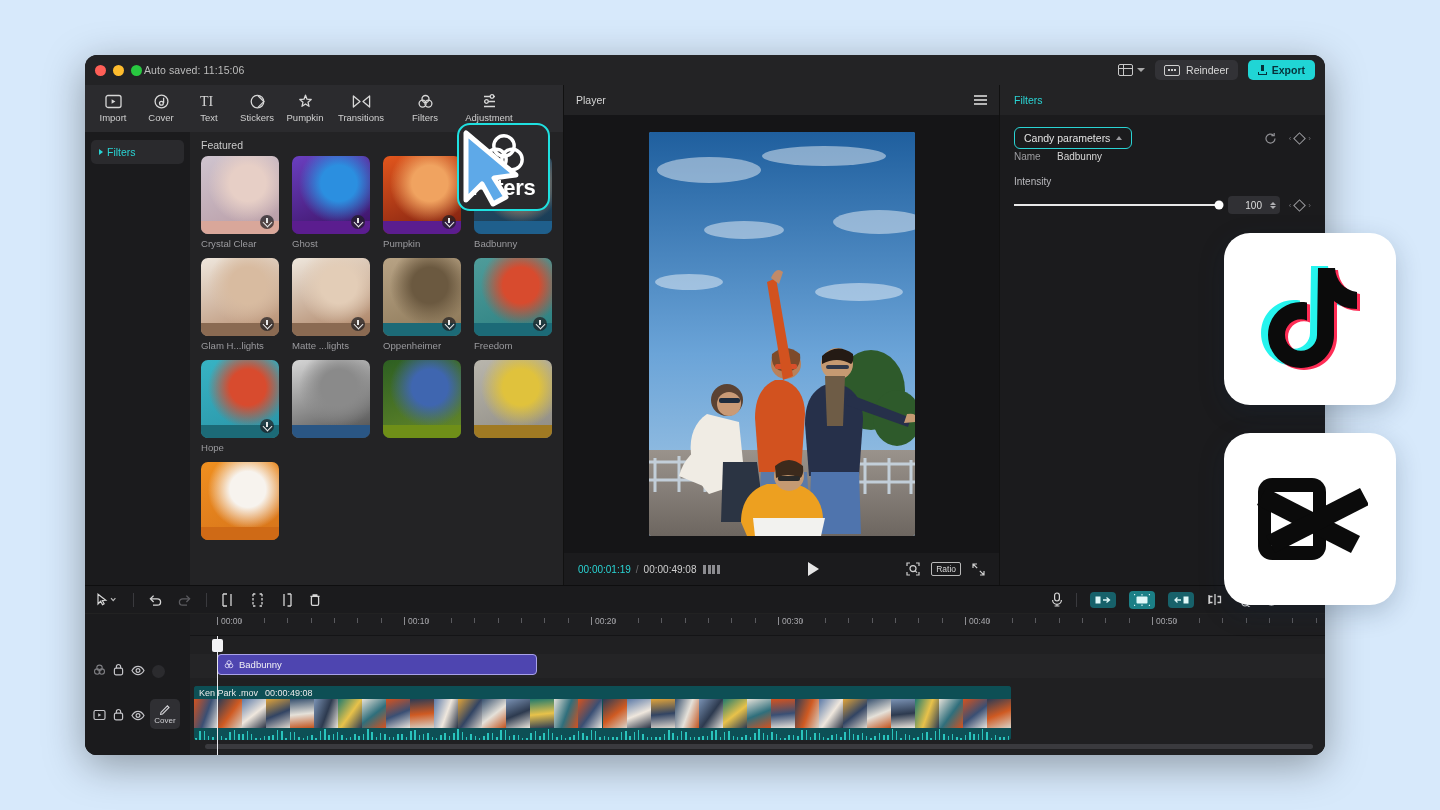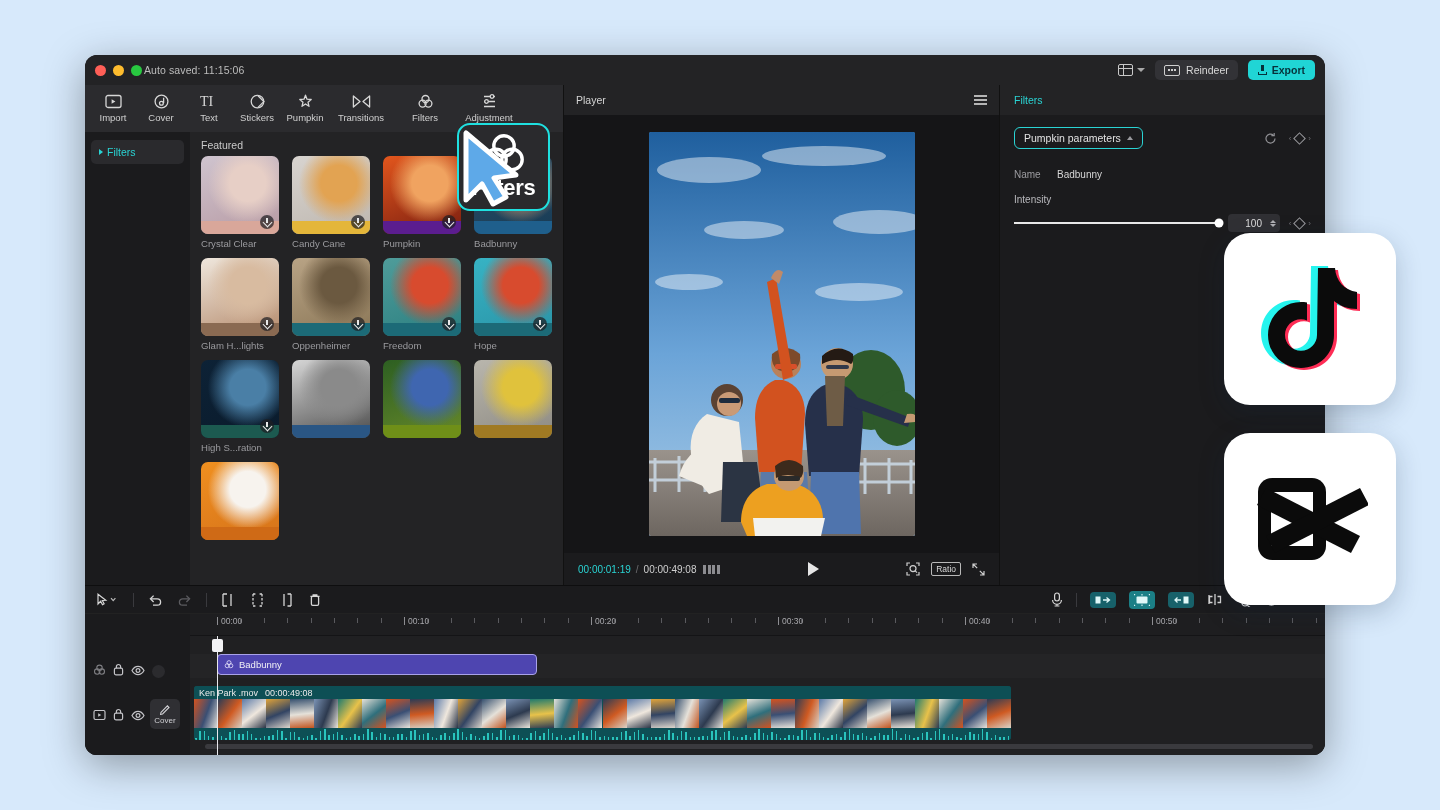--- a/index.html
+++ b/index.html
@@ -157,21 +157,21 @@
   .param-row { display:flex; align-items:center; }
   .param-pill {
     border:1.6px solid #2ad4d4; border-radius:6px; padding:4px 9px;
     color:#e2e2e2; font-size:10.5px; display:flex; align-items:center; gap:6px;
     cursor:pointer;
   }
   .caret-up { width:0;height:0;border-left:3.5px solid transparent;border-right:3.5px solid transparent;border-bottom:4px solid #9a9a9e;}
   .param-right { margin-left:auto; display:flex; align-items:center; gap:12px;}
   .kf-group { display:flex; align-items:center; gap:4px; color:#6e6e72; font-size:8px;}
   .diamond { width:9px;height:9px;border:1.2px solid #9a9a9e; transform:rotate(45deg);}
-  .kv-row { display:flex; align-items:flex-start; margin-top:20px; }
+  .kv-row { display:flex; align-items:flex-start; margin-top:2px; }
   .kv-key { color:#9c9ca0; font-size:10px; width:43px;}
   .kv-val { color:#d6d6d6; font-size:10px;}
   .field-label { color:#b9b9bd; font-size:10px; margin-top:14px;}
   .slider-row { display:flex; align-items:center; gap:9px; margin-top:9px;}
   .track { flex:1; height:2px; background:#4a4a4e; position:relative;}
   .track .fill { position:absolute; left:0; top:0; bottom:0; background:#e8e8e8;}
   .knob { position:absolute; top:50%; transform:translate(-50%,-50%); width:9px;height:9px;border-radius:50%;background:#fff;}
   .num-box {
     background:#303034; border-radius:4px; height:18px; width:52px;
     display:flex; align-items:center; justify-content:center;
@@ -359,25 +359,25 @@
                 <div class="cell">
                   <div class="thumb">
                     <div class="art" style="background: radial-gradient(circle at 60% 35%, rgb(231, 207, 198) 0%, rgb(231, 207, 198) 26%, transparent 58%), linear-gradient(160deg, rgb(207, 196, 207) 0%, rgb(183, 154, 163) 100%);"></div>
                     <div class="strip" style="background: rgb(217, 167, 154);"></div>
                     <div class="dl"></div>
                   </div>
                   <div class="cap">Crystal Clear</div>
                 </div>
                 <div class="cell">
                   <div class="thumb">
-                    <div class="art" style="background: radial-gradient(circle at 60% 35%, rgb(226, 163, 82) 0%, rgb(226, 163, 82) 26%, transparent 58%), linear-gradient(160deg, rgb(216, 212, 208) 0%, rgb(189, 182, 174) 100%);"></div>
-                    <div class="strip" style="background: rgb(228, 182, 58);"></div>
+                    <div class="art" style="background: radial-gradient(circle at 60% 35%, rgb(43, 143, 224) 0%, rgb(43, 143, 224) 26%, transparent 58%), linear-gradient(160deg, rgb(106, 63, 192) 0%, rgb(58, 16, 96) 100%);"></div>
+                    <div class="strip" style="background: rgb(91, 29, 143);"></div>
                     <div class="dl"></div>
                   </div>
-                  <div class="cap">Candy Cane</div>
+                  <div class="cap">Ghost</div>
                 </div>
                 <div class="cell">
                   <div class="thumb">
                     <div class="art" style="background: radial-gradient(circle at 60% 35%, rgb(240, 163, 96) 0%, rgb(240, 163, 96) 26%, transparent 58%), linear-gradient(160deg, rgb(226, 86, 29) 0%, rgb(122, 30, 16) 100%);"></div>
                     <div class="strip" style="background: rgb(91, 29, 143);"></div>
                     <div class="dl"></div>
                   </div>
                   <div class="cap">Pumpkin</div>
                 </div>
                 <div class="cell">
@@ -390,20 +390,28 @@
                 <div class="cell">
                   <div class="thumb">
                     <div class="art" style="background: radial-gradient(circle at 60% 35%, rgb(216, 187, 160) 0%, rgb(216, 187, 160) 26%, transparent 58%), linear-gradient(160deg, rgb(239, 231, 221) 0%, rgb(180, 137, 106) 100%);"></div>
                     <div class="strip" style="background: rgb(138, 106, 82);"></div>
                     <div class="dl"></div>
                   </div>
                   <div class="cap">Glam H...lights</div>
                 </div>
                 <div class="cell">
                   <div class="thumb">
+                    <div class="art" style="background: radial-gradient(circle at 60% 35%, rgb(227, 205, 183) 0%, rgb(227, 205, 183) 26%, transparent 58%), linear-gradient(160deg, rgb(239, 231, 221) 0%, rgb(168, 124, 92) 100%);"></div>
+                    <div class="strip" style="background: rgb(138, 106, 82);"></div>
+                    <div class="dl"></div>
+                  </div>
+                  <div class="cap">Matte ...lights</div>
+                </div>
+                <div class="cell">
+                  <div class="thumb">
                     <div class="art" style="background: radial-gradient(circle at 60% 35%, rgb(107, 89, 64) 0%, rgb(107, 89, 64) 26%, transparent 58%), linear-gradient(160deg, rgb(184, 163, 133) 0%, rgb(138, 118, 86) 100%);"></div>
                     <div class="strip" style="background: rgb(28, 106, 119);"></div>
                     <div class="dl"></div>
                   </div>
                   <div class="cap">Oppenheimer</div>
                 </div>
                 <div class="cell">
                   <div class="thumb">
                     <div class="art" style="background: radial-gradient(circle at 60% 35%, rgb(216, 75, 46) 0%, rgb(216, 75, 46) 26%, transparent 58%), linear-gradient(160deg, rgb(79, 156, 154) 0%, rgb(43, 127, 128) 100%);"></div>
                     <div class="strip" style="background: rgb(28, 106, 119);"></div>
@@ -411,28 +419,20 @@
                   </div>
                   <div class="cap">Freedom</div>
                 </div>
                 <div class="cell">
                   <div class="thumb">
                     <div class="art" style="background: radial-gradient(circle at 60% 35%, rgb(216, 75, 46) 0%, rgb(216, 75, 46) 26%, transparent 58%), linear-gradient(160deg, rgb(55, 179, 196) 0%, rgb(42, 147, 166) 100%);"></div>
                     <div class="strip" style="background: rgb(28, 106, 119);"></div>
                     <div class="dl"></div>
                   </div>
                   <div class="cap">Hope</div>
-                </div>
-                <div class="cell">
-                  <div class="thumb">
-                    <div class="art" style="background: radial-gradient(circle at 60% 35%, rgb(74, 127, 166) 0%, rgb(74, 127, 166) 26%, transparent 58%), linear-gradient(160deg, rgb(13, 34, 54) 0%, rgb(10, 27, 44) 100%);"></div>
-                    <div class="strip" style="background: rgb(28, 90, 80);"></div>
-                    <div class="dl"></div>
-                  </div>
-                  <div class="cap">High S...ration</div>
                 </div>
                 <div class="cell">
                   <div class="thumb">
                     <div class="art" style="background: radial-gradient(circle at 60% 35%, rgb(138, 138, 138) 0%, rgb(138, 138, 138) 26%, transparent 58%), linear-gradient(160deg, rgb(214, 214, 214) 0%, rgb(74, 74, 74) 100%);"></div>
                     <div class="strip" style="background: rgb(42, 86, 132);"></div>
                   </div>
                 </div>
                 <div class="cell">
                   <div class="thumb">
                     <div class="art" style="background: radial-gradient(circle at 60% 35%, rgb(63, 102, 176) 0%, rgb(63, 102, 176) 26%, transparent 58%), linear-gradient(160deg, rgb(45, 95, 34) 0%, rgb(103, 137, 42) 100%);"></div>
@@ -565,21 +565,21 @@
         </div>
       </div>
 
       <div class="inspector">
         <div class="insp-head">
           <span class="t">Filters</span>
         </div>
         <div class="insp-body">
           <div class="param-row">
             <div class="param-pill">
-              <span>Pumpkin parameters</span>
+              <span>Candy parameters</span>
               <span class="caret-up"></span>
             </div>
             <div class="param-right">
               <svg width="13" height="13" viewBox="0 0 13 13">
                   <path d="M11 6.5a4.5 4.5 0 1 1-1.6-3.4" fill="none" stroke="#8f8f93" stroke-width="1.2"></path>
                   <path d="M10.2 0.9v2.8H7.4" fill="none" stroke="#8f8f93" stroke-width="1.2"></path>
                 </svg>
               <span class="kf-group">
                 <span>‹</span>
                 <span class="diamond"></span>

